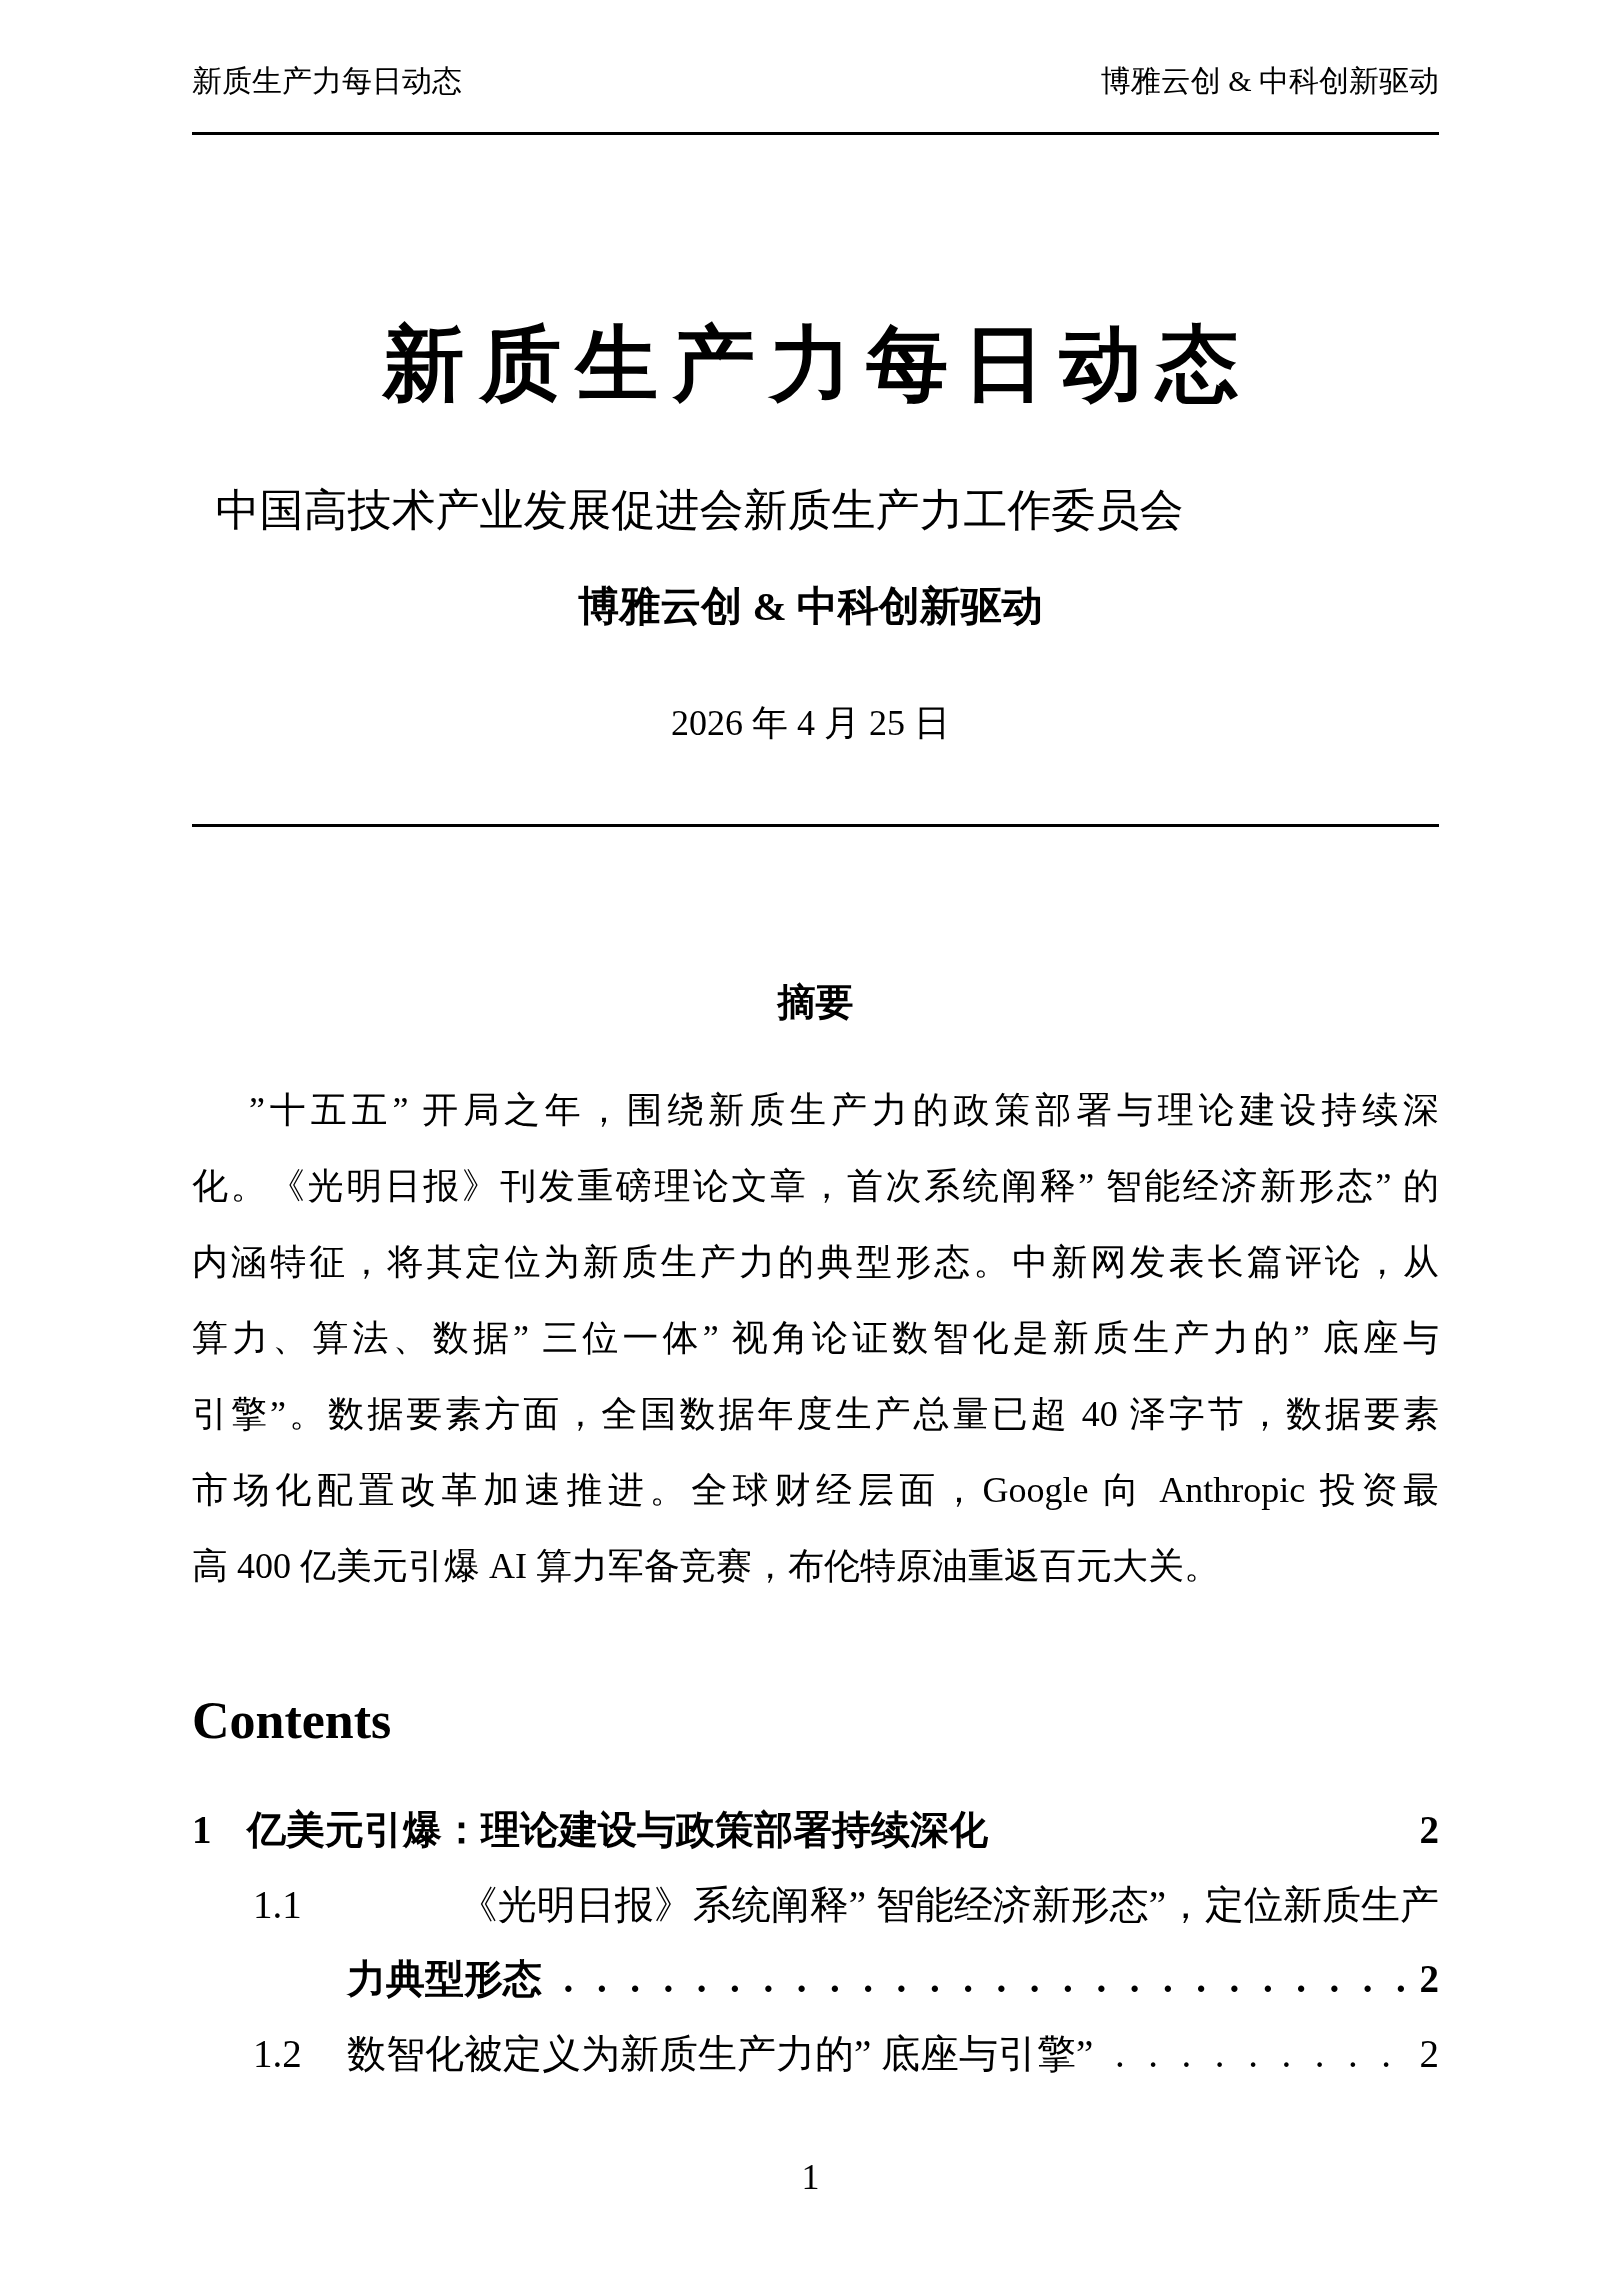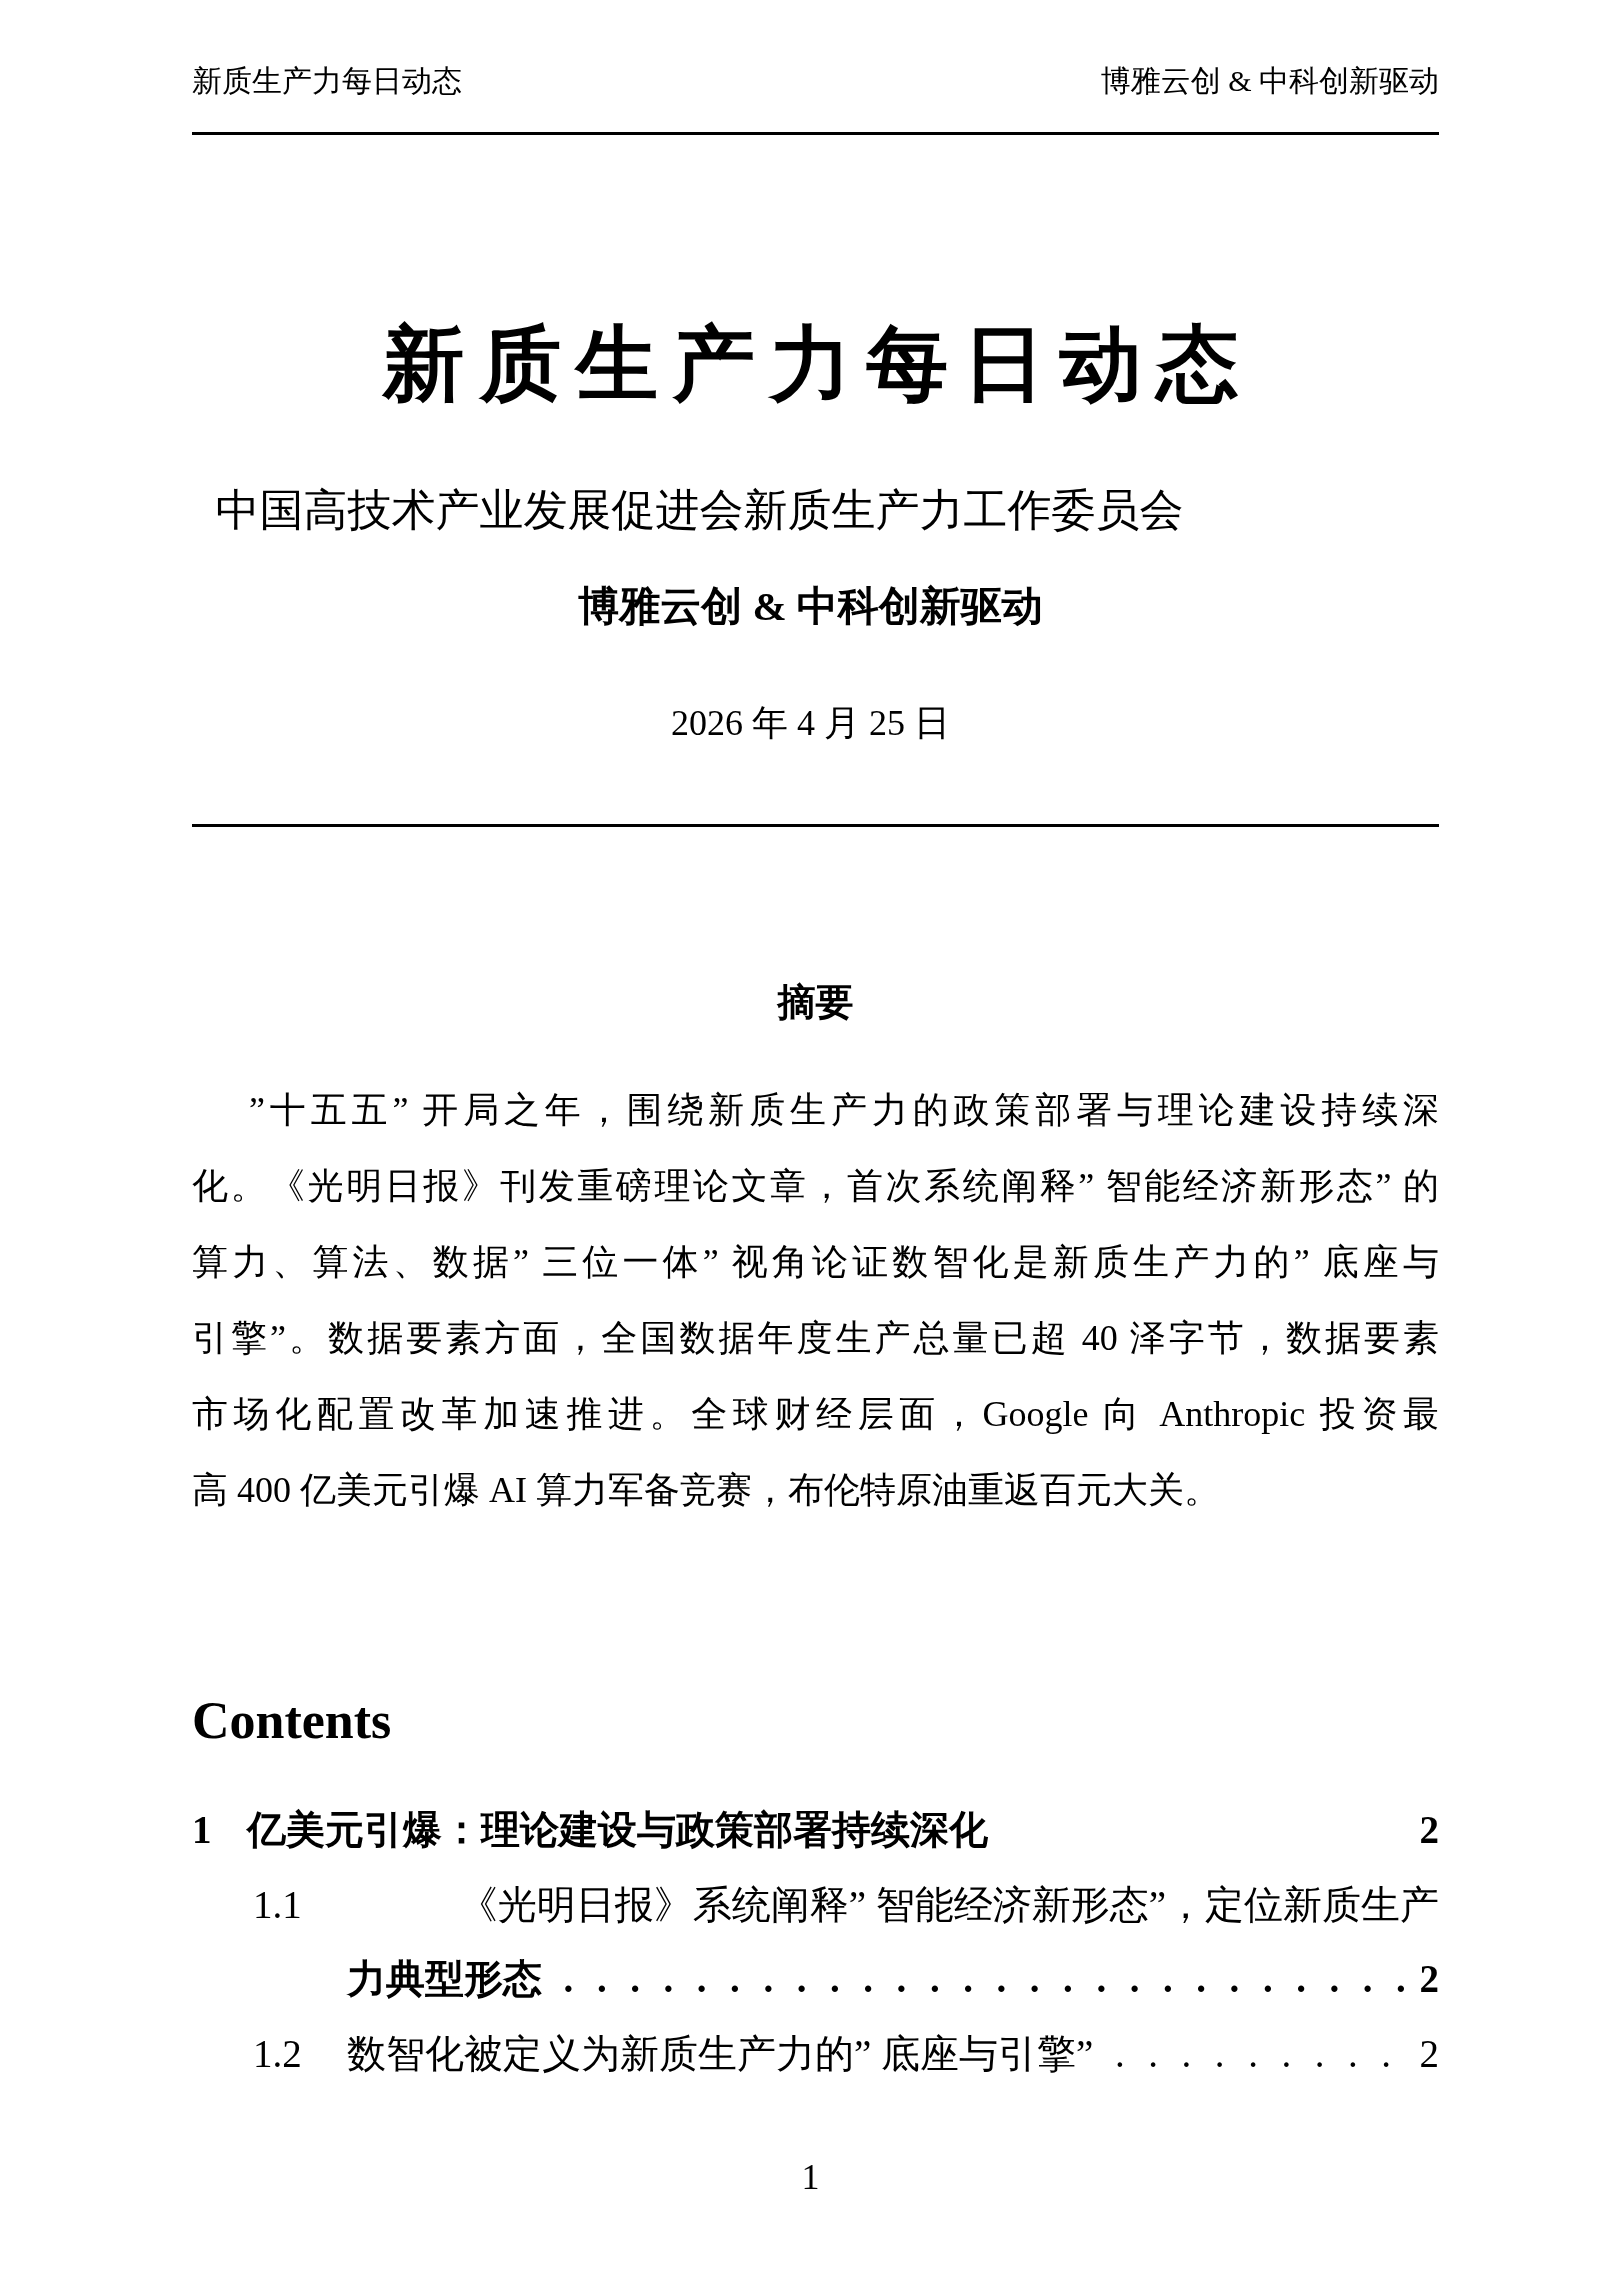--- a/index.html
+++ b/index.html
@@ -116,20 +116,21 @@
 <div class="abs doc-title">新质生产力每日动态</div>
 <div class="abs doc-subtitle">中国高技术产业发展促进会新质生产力工作委员会</div>
 <div class="abs doc-authors">博雅云创 &amp; 中科创新驱动</div>
 <div class="abs doc-date">2026 年 4 月 25 日</div>
 <div class="abs mid-rule"></div>
 
 <div class="abs abstract-heading">摘要</div>
 <div class="abs abstract-body">
   <div class="pline first">”十五五” 开局之年，围绕新质生产力的政策部署与理论建设持续深</div>
   <div class="pline">化。《光明日报》刊发重磅理论文章，首次系统阐释” 智能经济新形态” 的</div>
+  <div class="pline">内涵特征，将其定位为新质生产力的典型形态。中新网发表长篇评论，从</div>
   <div class="pline">算力、算法、数据” 三位一体” 视角论证数智化是新质生产力的” 底座与</div>
   <div class="pline">引擎”。数据要素方面，全国数据年度生产总量已超 40 泽字节，数据要素</div>
   <div class="pline">市场化配置改革加速推进。全球财经层面，Google 向 Anthropic 投资最</div>
   <div class="pline last">高 400 亿美元引爆 AI 算力军备竞赛，布伦特原油重返百元大关。</div>
 </div>
 
 <div class="abs contents-heading">Contents</div>
 
 <div class="abs toc-row section" style="top:1805px;">
   <span class="toc-num-sec">1</span>

